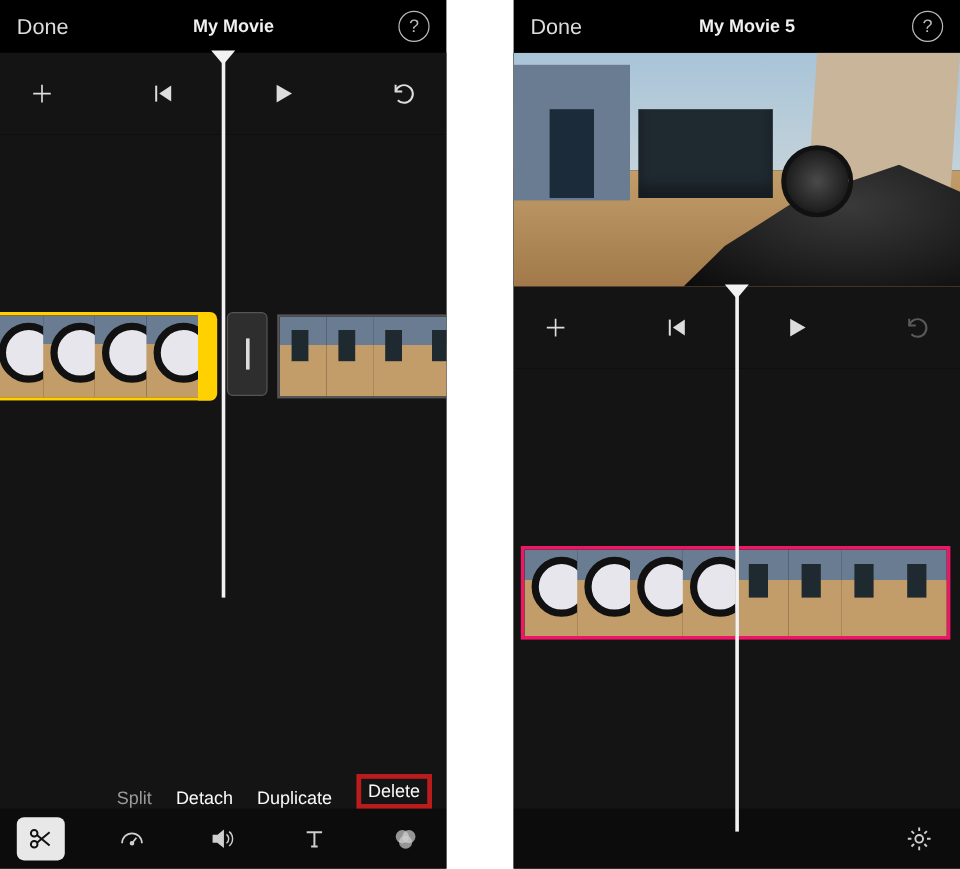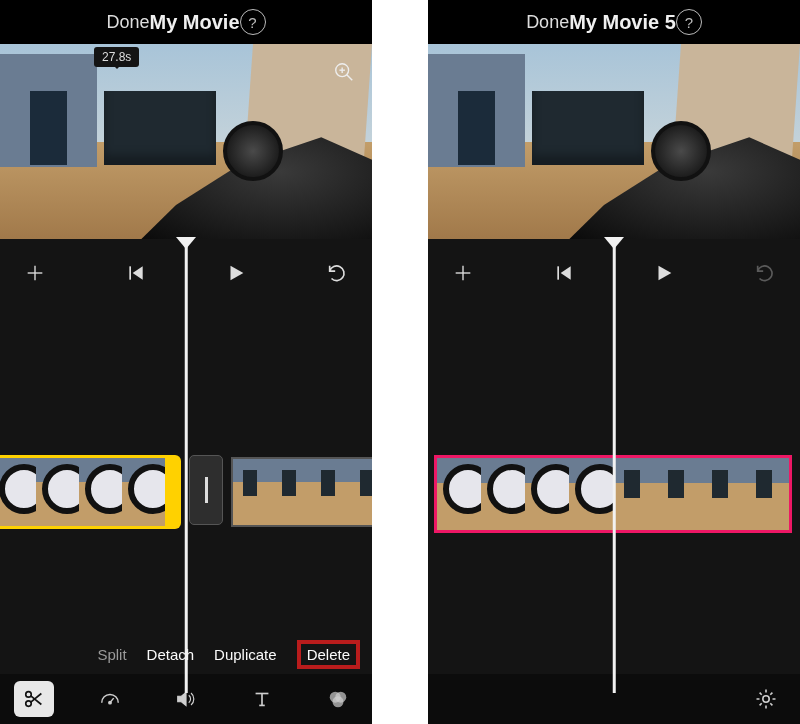--- a/index.html
+++ b/index.html
@@ -24,32 +24,32 @@
   .gap {
     width: 56px;
     height: 724px;
     background: #fff;
   }
   
   .header {
     height: 44px;
     display: flex;
     align-items: center;
-    justify-content: center;
-    padding: 0 26px;
+    justify-content: space-between;
+    padding: 0 14px;
   }
   .done {
     color: #ddd;
     font-size: 18px;
     font-weight: 400;
     cursor: pointer;
   }
   .title {
     color: #f0f0f0;
-    font-size: 20px;
+    font-size: 15px;
     font-weight: 600;
   }
   .help {
     width: 26px;
     height: 26px;
     border-radius: 50%;
     border: 1.5px solid #bbb;
     color: #bbb;
     display: flex;
     align-items: center;
@@ -257,21 +257,21 @@
   }
   .clip2 {
     height: 70px;
   }
   .actionbar {
     position: absolute;
     bottom: 0;
     left: 0; right: 0;
     height: 40px;
     display: flex;
-    align-items: center;
+    align-items: flex-end;
     justify-content: flex-end;
     gap: 20px;
     padding: 0 12px;
   }
   .actionbar span {
     color: #fafafa;
     font-size: 15px;
     cursor: pointer;
   }
   .actionbar span.dim { color: #9a9a9a; }
@@ -315,39 +315,20 @@
 <body>
 
 <div class="panel">
 
   <div class="header">
     <div class="done">Done</div>
     <div class="title">My Movie</div>
     <div class="help">?</div>
   </div>
 
-  <div class="preview">
-    <div class="sky"></div>
-    <div class="ground"></div>
-    <div class="wall-left"></div>
-    <div class="wall-left-door"></div>
-    <div class="wall-right"></div>
-    <div class="box"></div>
-    <div class="gun"></div>
-    <div class="scope"></div>
-    <div class="timestamp">27.8s</div>
-    <div class="zoom-btn">
-      <svg width="22" height="22" viewBox="0 0 24 24" fill="none" stroke="#eee" stroke-width="1.5">
-        <circle cx="10" cy="10" r="7"></circle>
-          <line x1="15" y1="15" x2="21" y2="21"></line>
-        <line x1="10" y1="7" x2="10" y2="13"></line>
-          <line x1="7" y1="10" x2="13" y2="10"></line>
-      </svg>
-    </div>
-  </div>
 
   <div class="controls">
     <div class="ctrl">
       <svg width="22" height="22" viewBox="0 0 24 24" stroke="#ddd" stroke-width="1.5">
           <line x1="12" y1="4" x2="12" y2="20"></line>
           <line x1="4" y1="12" x2="20" y2="12"></line>
         </svg>
     </div>
     <div class="ctrl">
       <svg width="20" height="20" viewBox="0 0 24 24" fill="#ddd">

